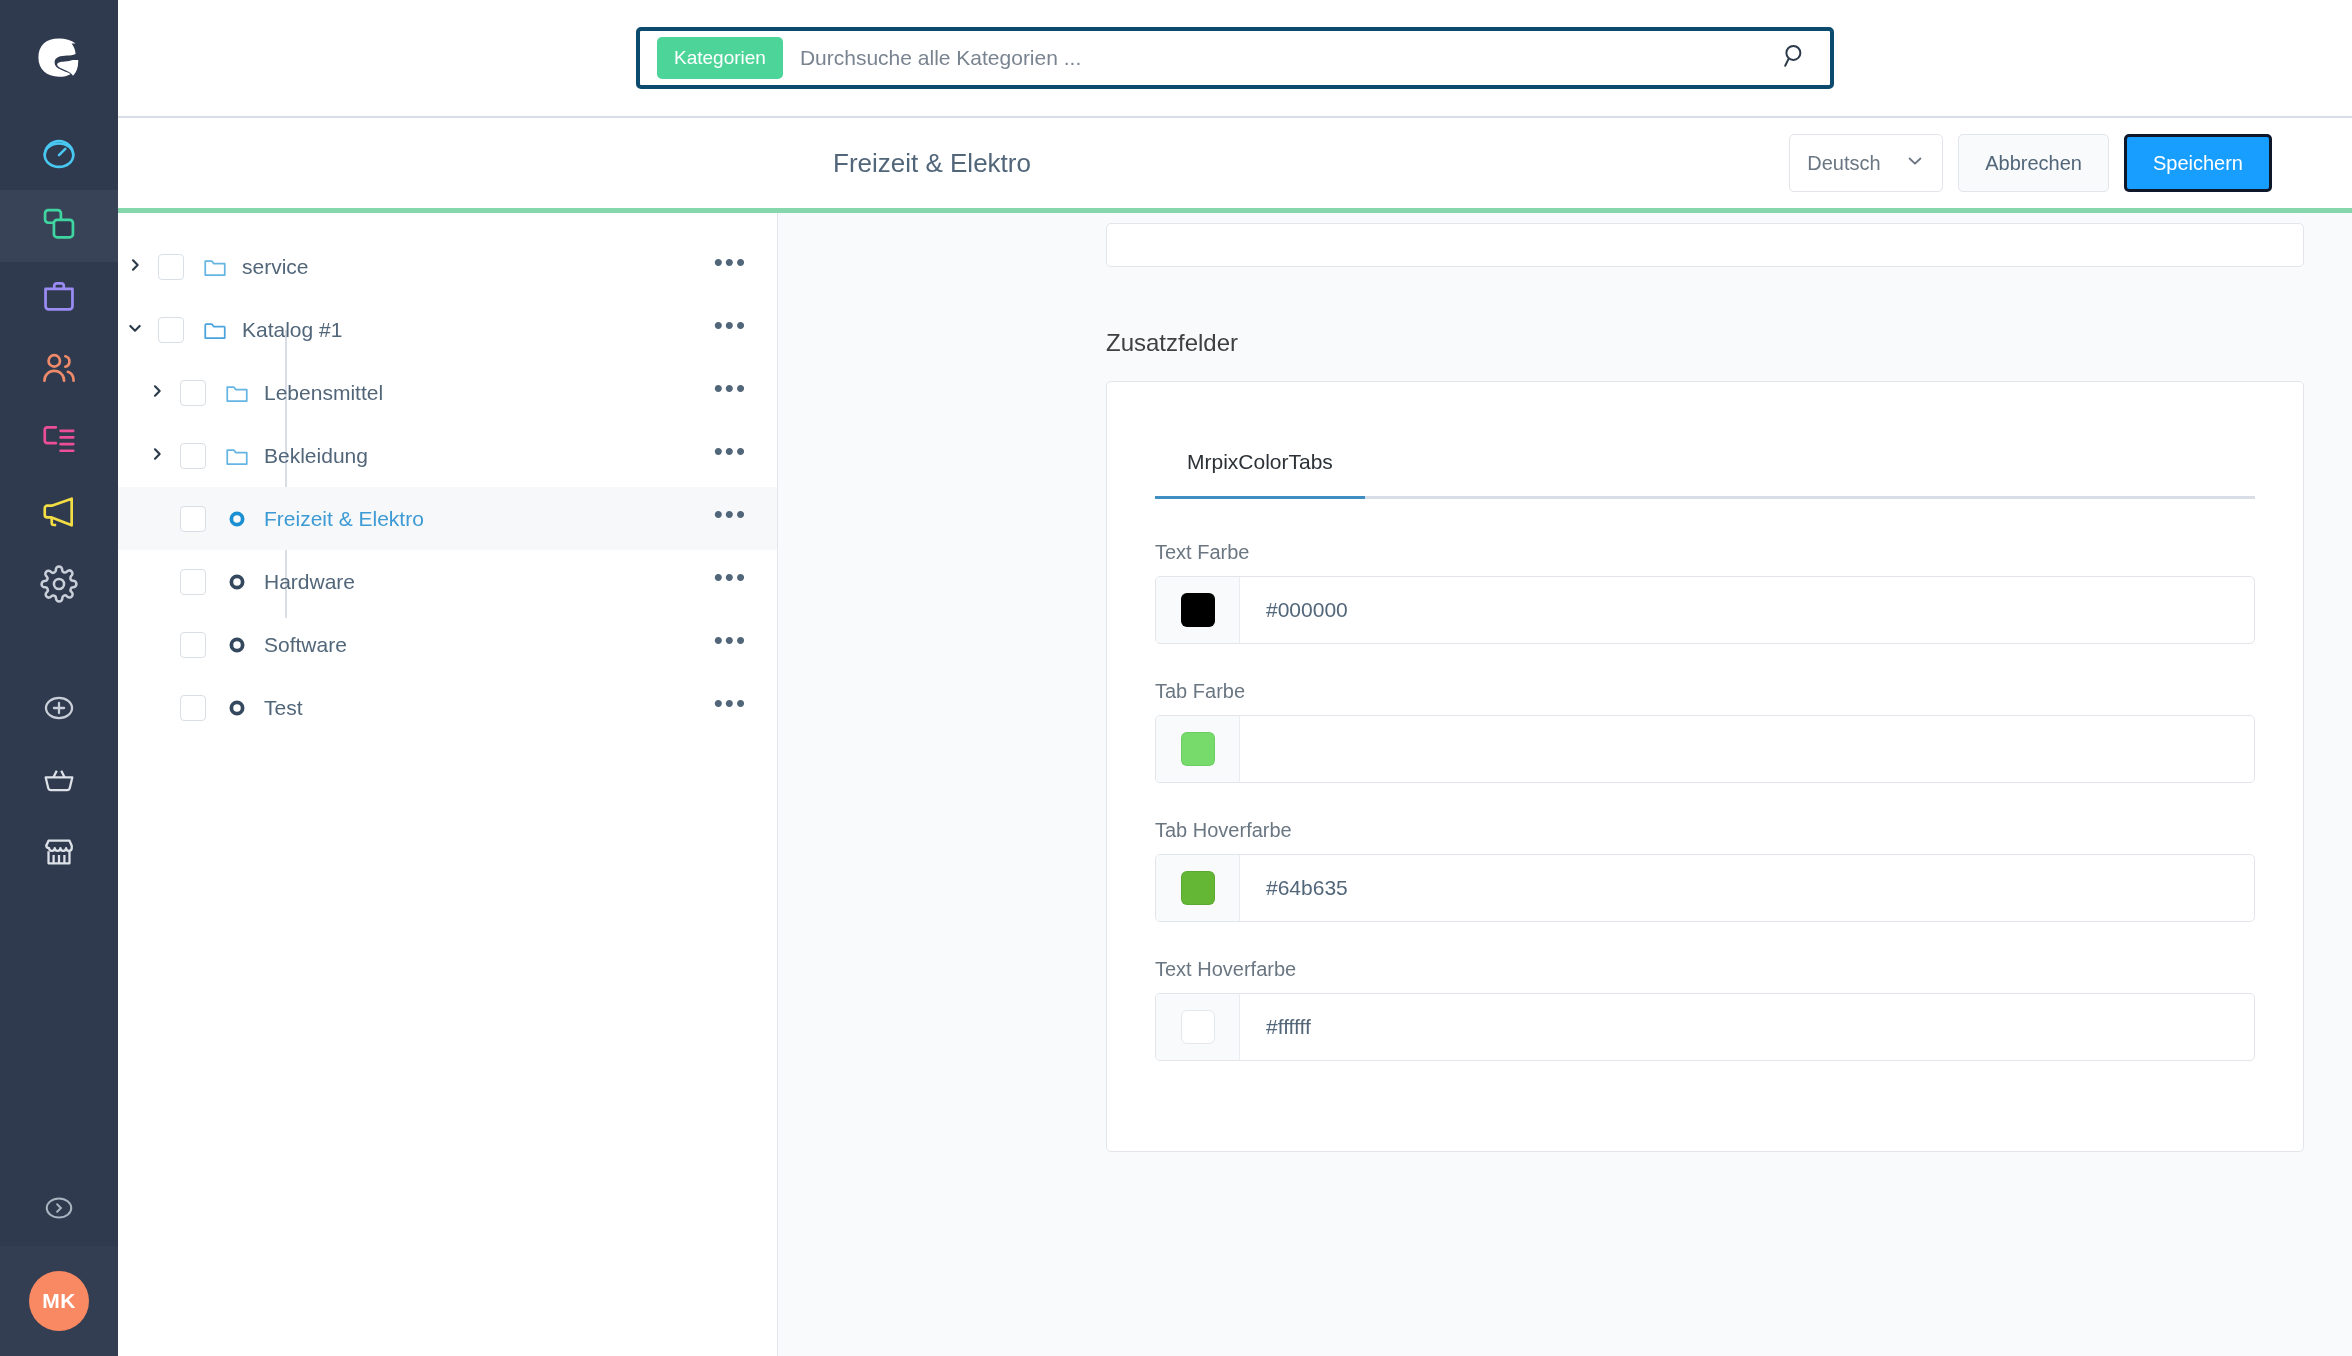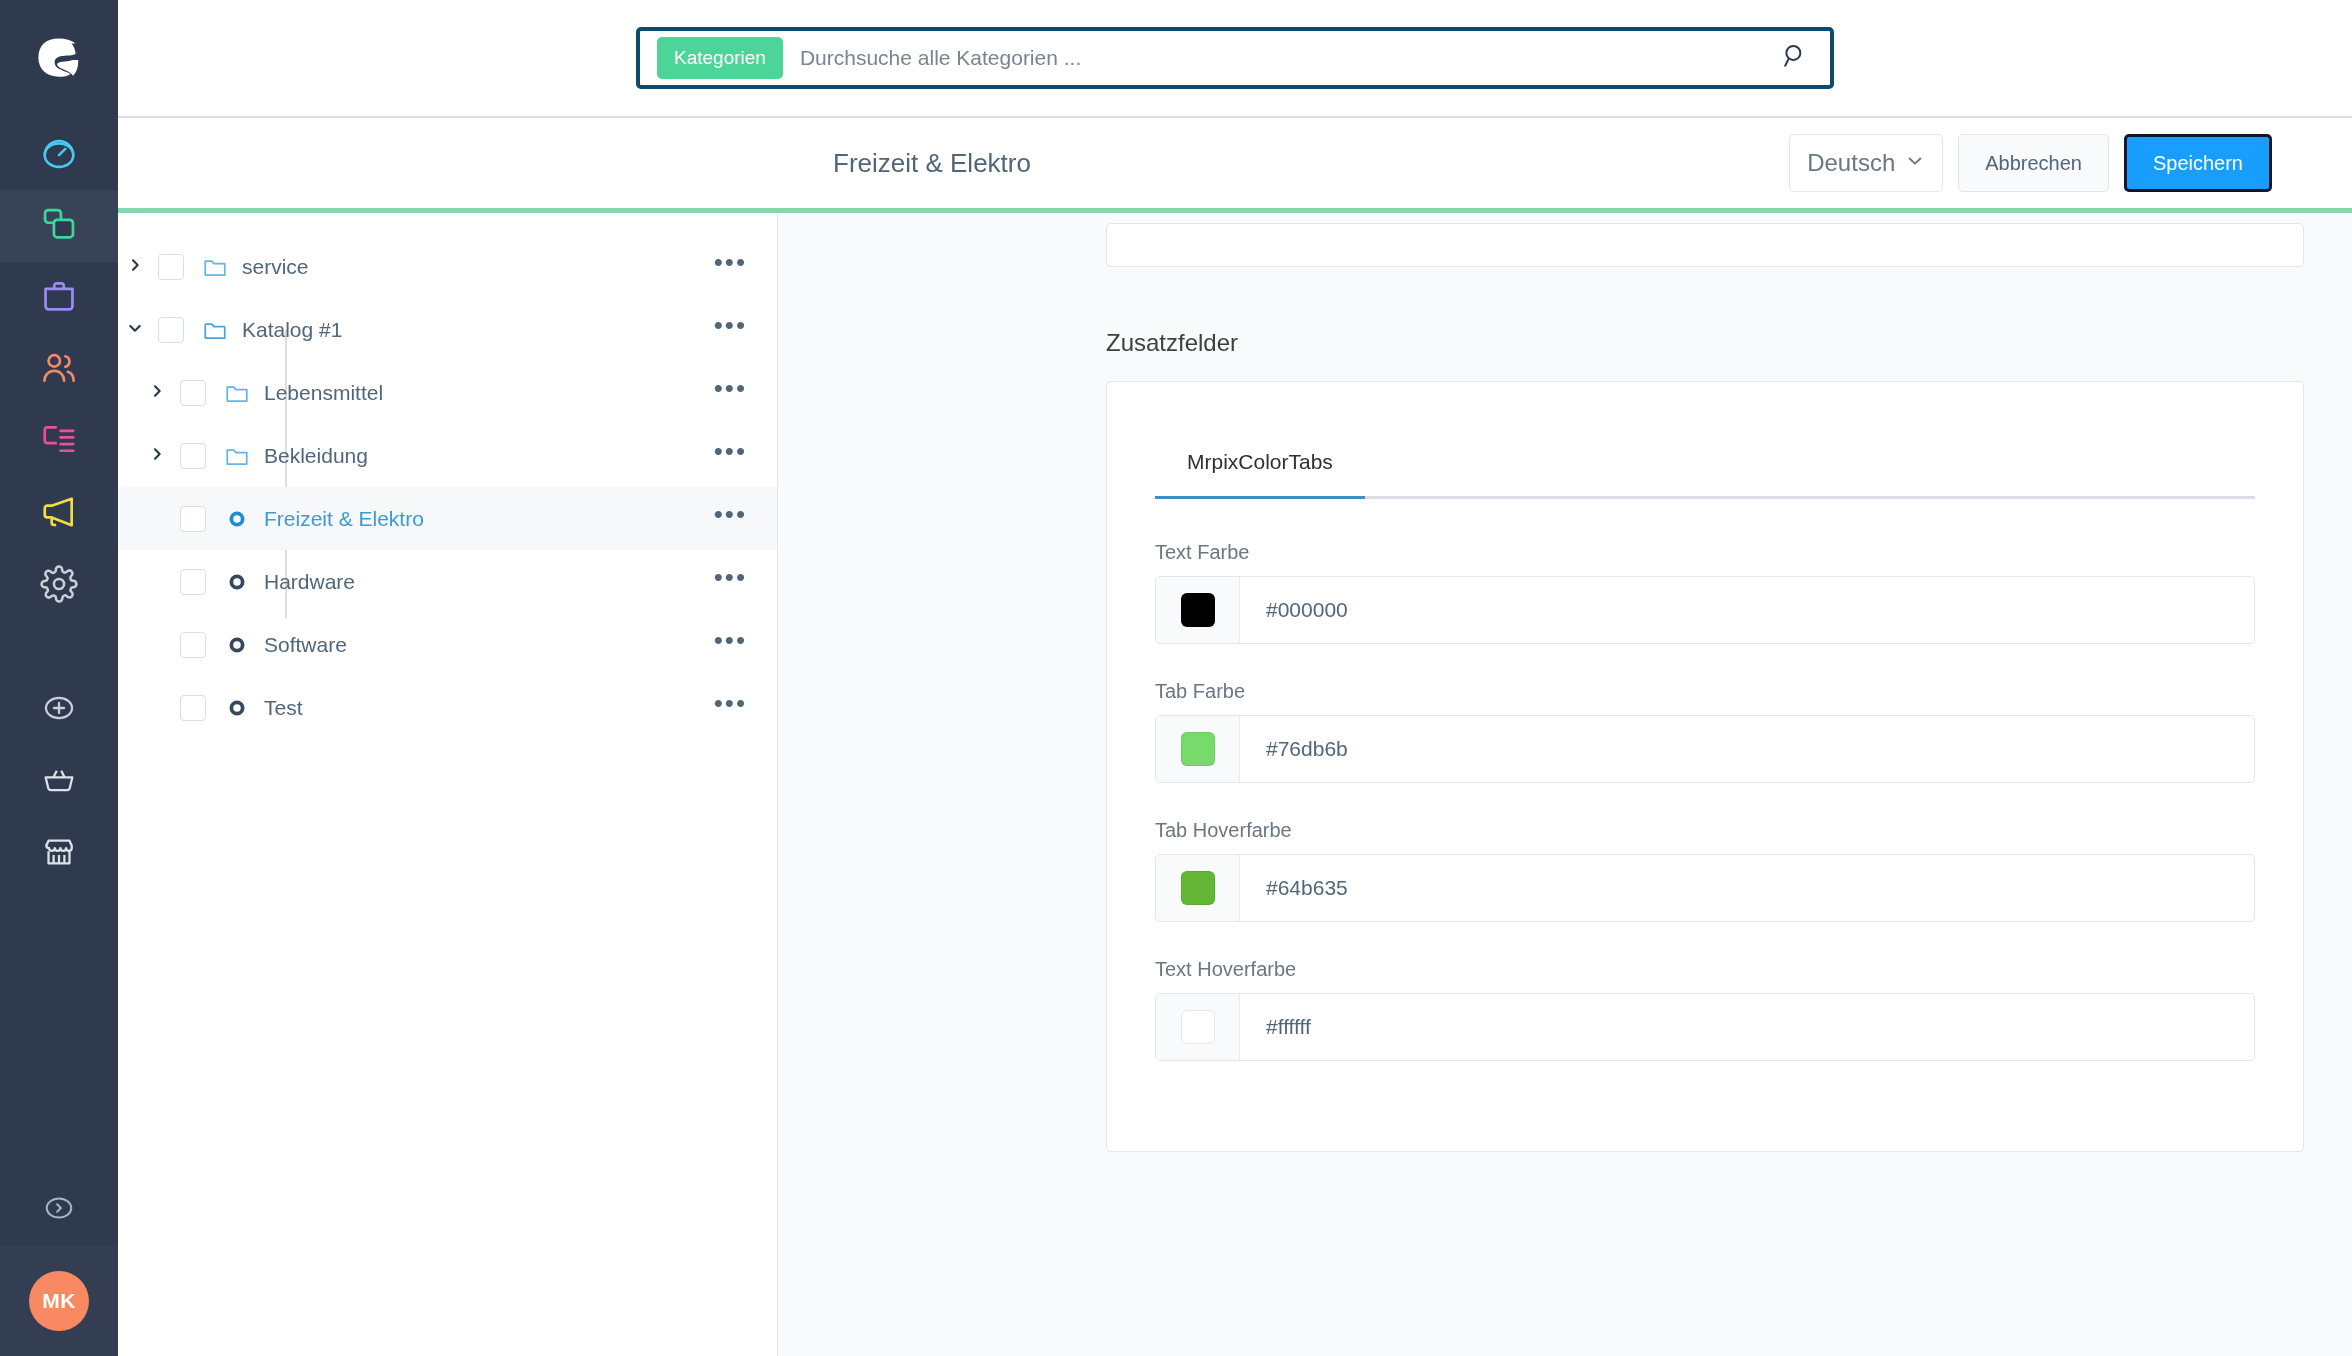--- a/index.html
+++ b/index.html
@@ -104,21 +104,21 @@
   .smartbar-actions {
     margin-left: auto;
     display: flex; align-items: center; gap: 15px;
   }
   .lang-select {
     width: 154px; height: 58px;
     border: 1px solid #e2e5ea; border-radius: 5px;
     background: #fff;
     display: flex; align-items: center; justify-content: space-between;
     padding: 0 17px;
-    font-size: 24px; color: #6a7681;
+    font-size: 20px; color: #6a7681;
     cursor: pointer;
   }
   .btn {
     height: 58px; border-radius: 5px;
     display: flex; align-items: center; justify-content: center;
     font-size: 20px; cursor: pointer; white-space: nowrap;
     padding: 0 26px;
   }
   .btn-ghost { background: #f9fafb; border: 1px solid #e2e5ea; color: #52667a; }
   .btn-primary { background: #189eff; border: 3px solid #0f172a; color: #fff; }
@@ -562,21 +562,20 @@
               <div class="color-value">#000000</div>
             </div>
           </div>
 
           <div class="field">
             <label class="field-label">Tab Farbe</label>
             <div class="color-input">
               <div class="swatch-cell">
                 <div class="swatch" style="background:#76db6b"></div>
               </div>
-              <div class="color-value">#76db6b</div>
             </div>
           </div>
 
           <div class="field">
             <label class="field-label">Tab Hoverfarbe</label>
             <div class="color-input">
               <div class="swatch-cell">
                 <div class="swatch" style="background:#64b635"></div>
               </div>
               <div class="color-value">#64b635</div>

